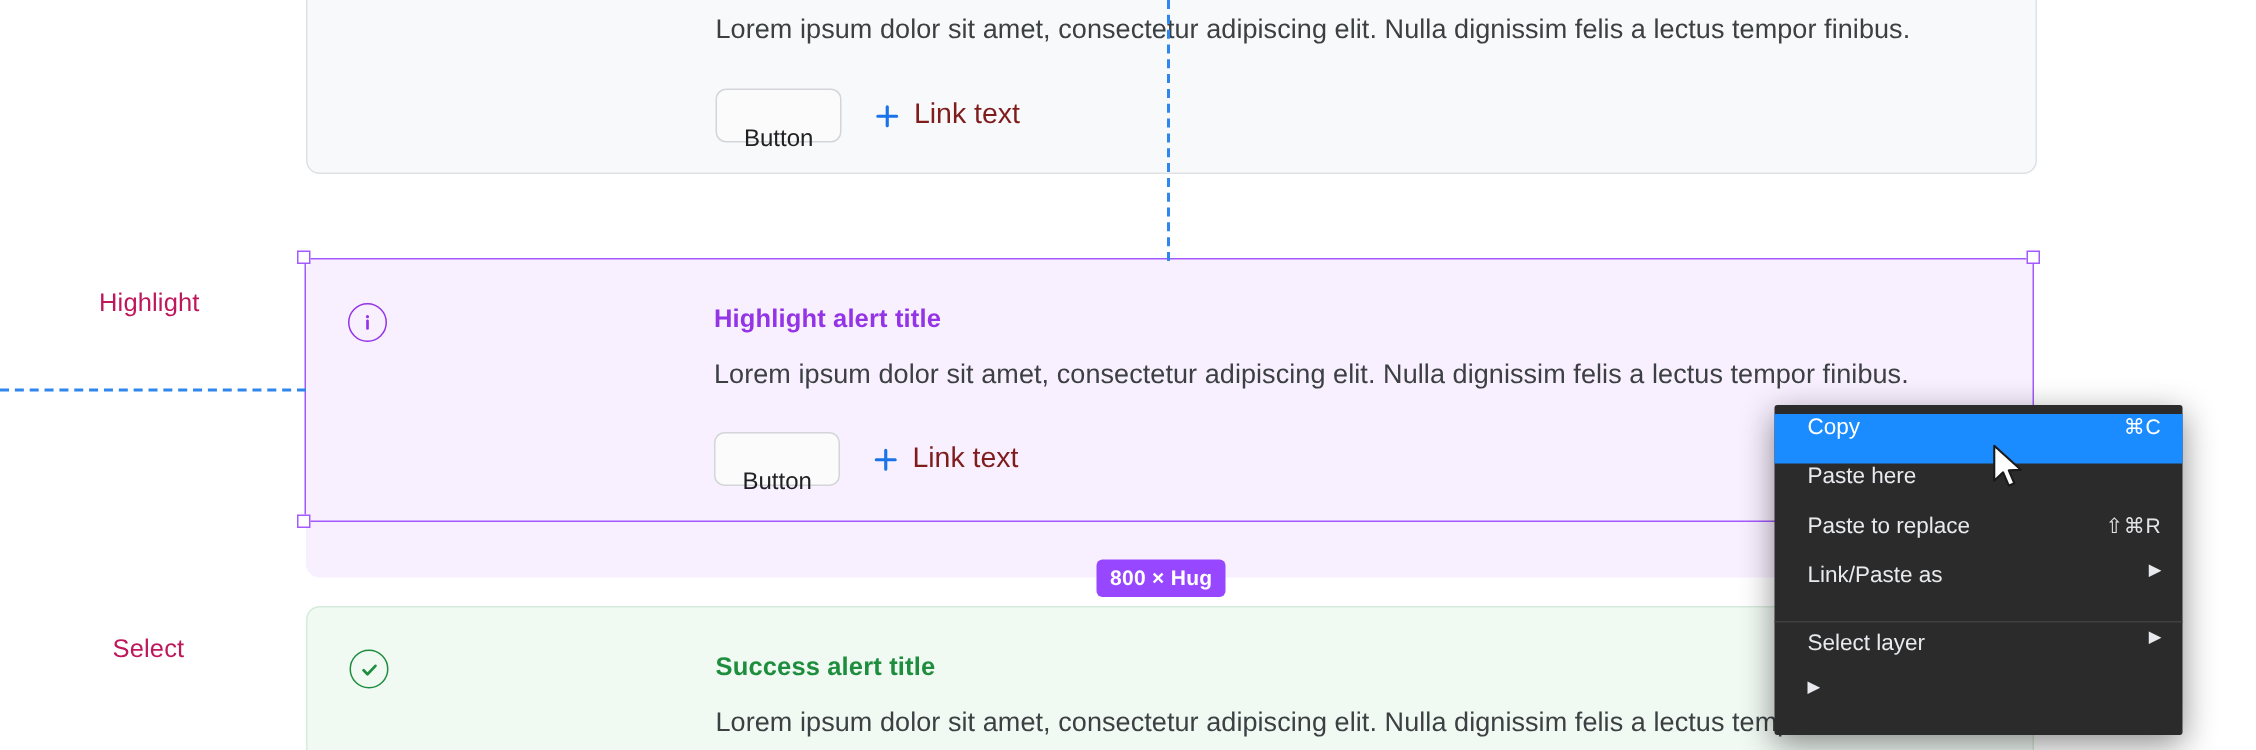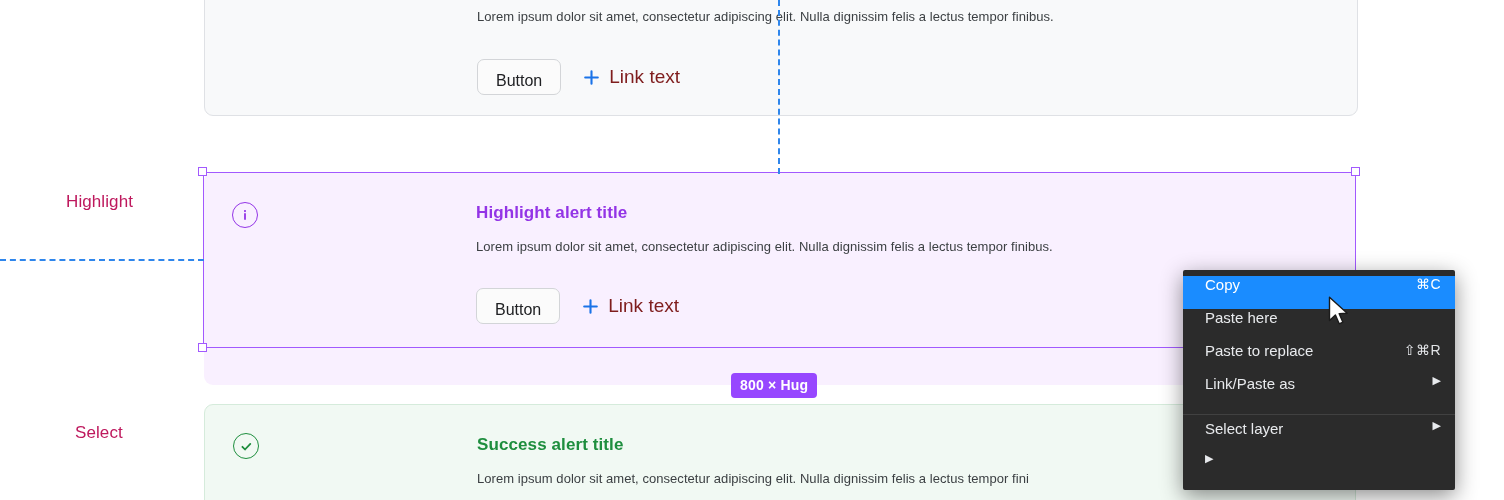--- a/index.html
+++ b/index.html
@@ -48,32 +48,32 @@
     position: absolute;
     left: 272px;
     font-size: 17px;
     font-weight: bold;
     letter-spacing: .1px;
     white-space: nowrap;
   }
   .alert-body {
     position: absolute;
     left: 272px;
-    font-size: 13px;
+    font-size: 18px;
     color: #3c4043;
     white-space: nowrap;
     letter-spacing: .05px;
   }
 
   .alert-actions { position: absolute; left: 272px; display: flex; align-items: center; }
   .btn {
     background: #fbfbfb;
     border: 1px solid #d3d5d8;
     border-radius: 7px;
-    padding: 4px 18px;
+    padding: 16px 18px;
     height: 36px;
     line-height: 34px;
     font-size: 16px;
     color: #202124;
     font-family: "Liberation Sans", sans-serif;
     cursor: pointer;
     white-space: nowrap;
   }
   .link-wrap {
     display: flex; align-items: center; gap: 9px;

